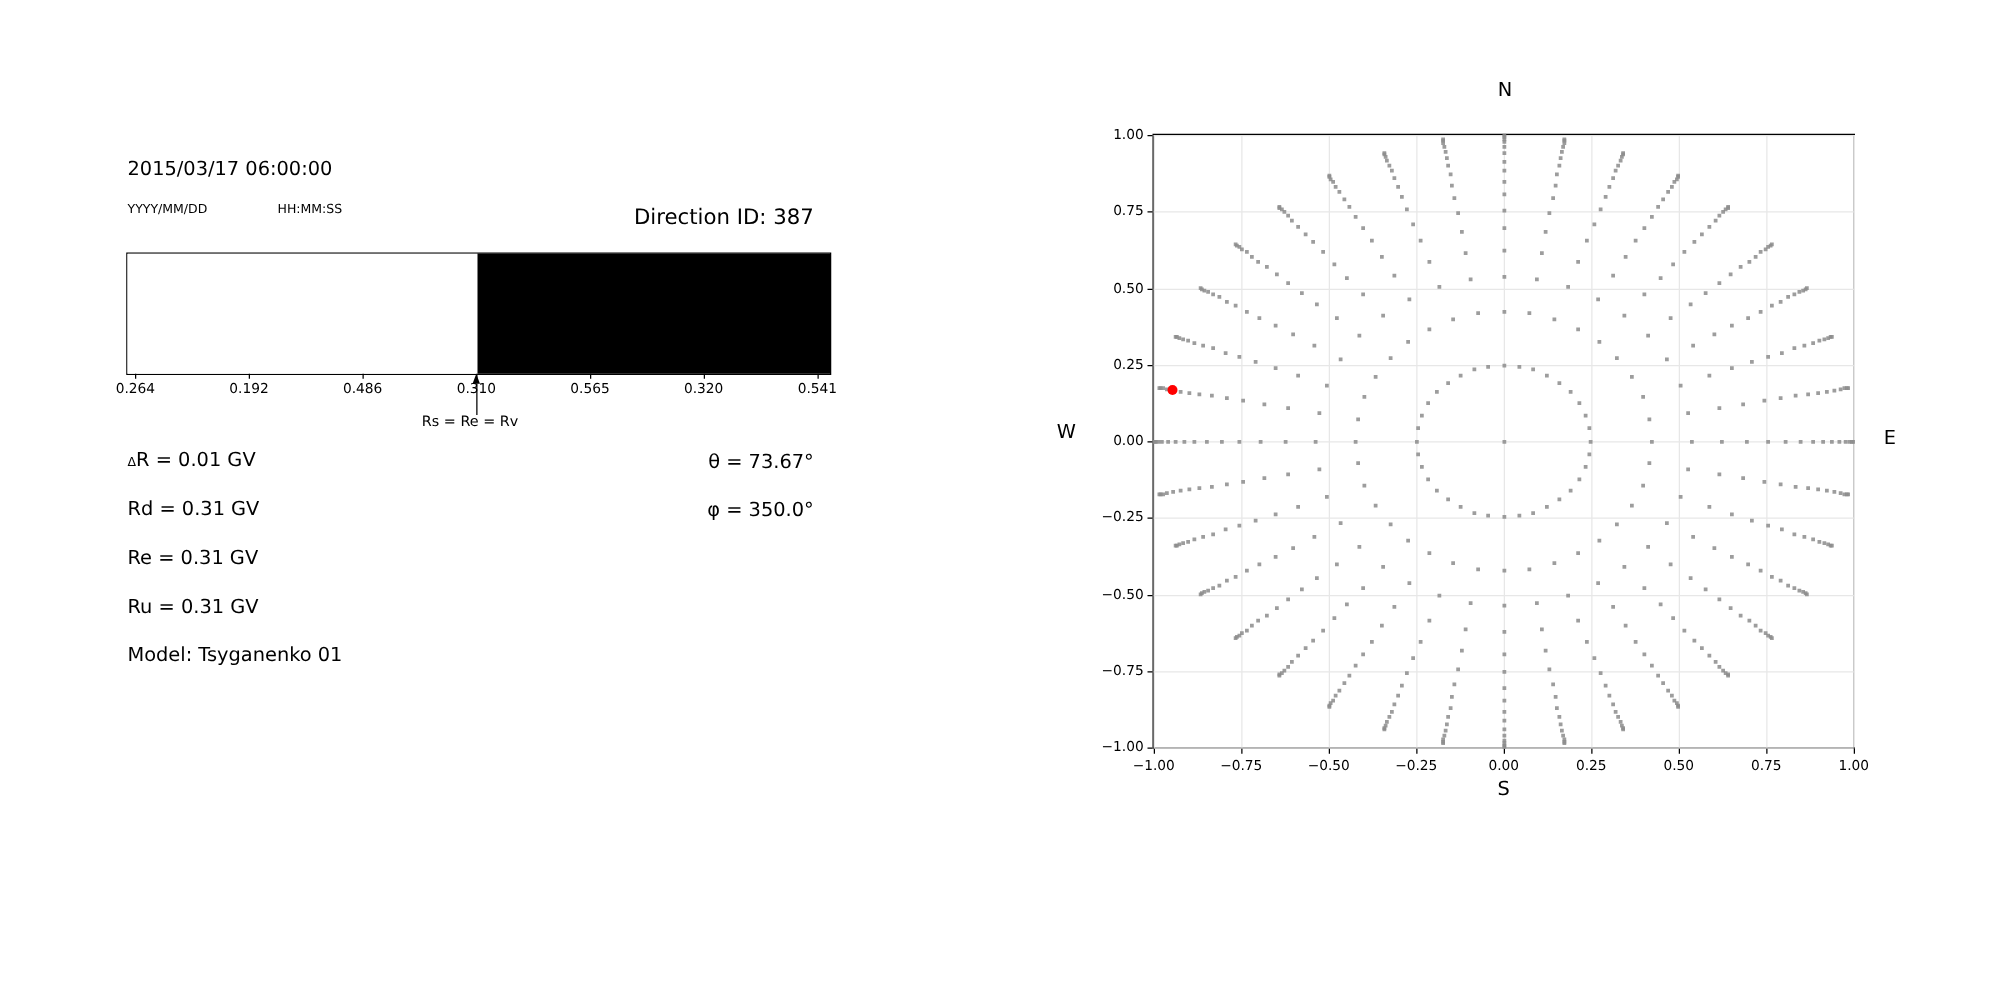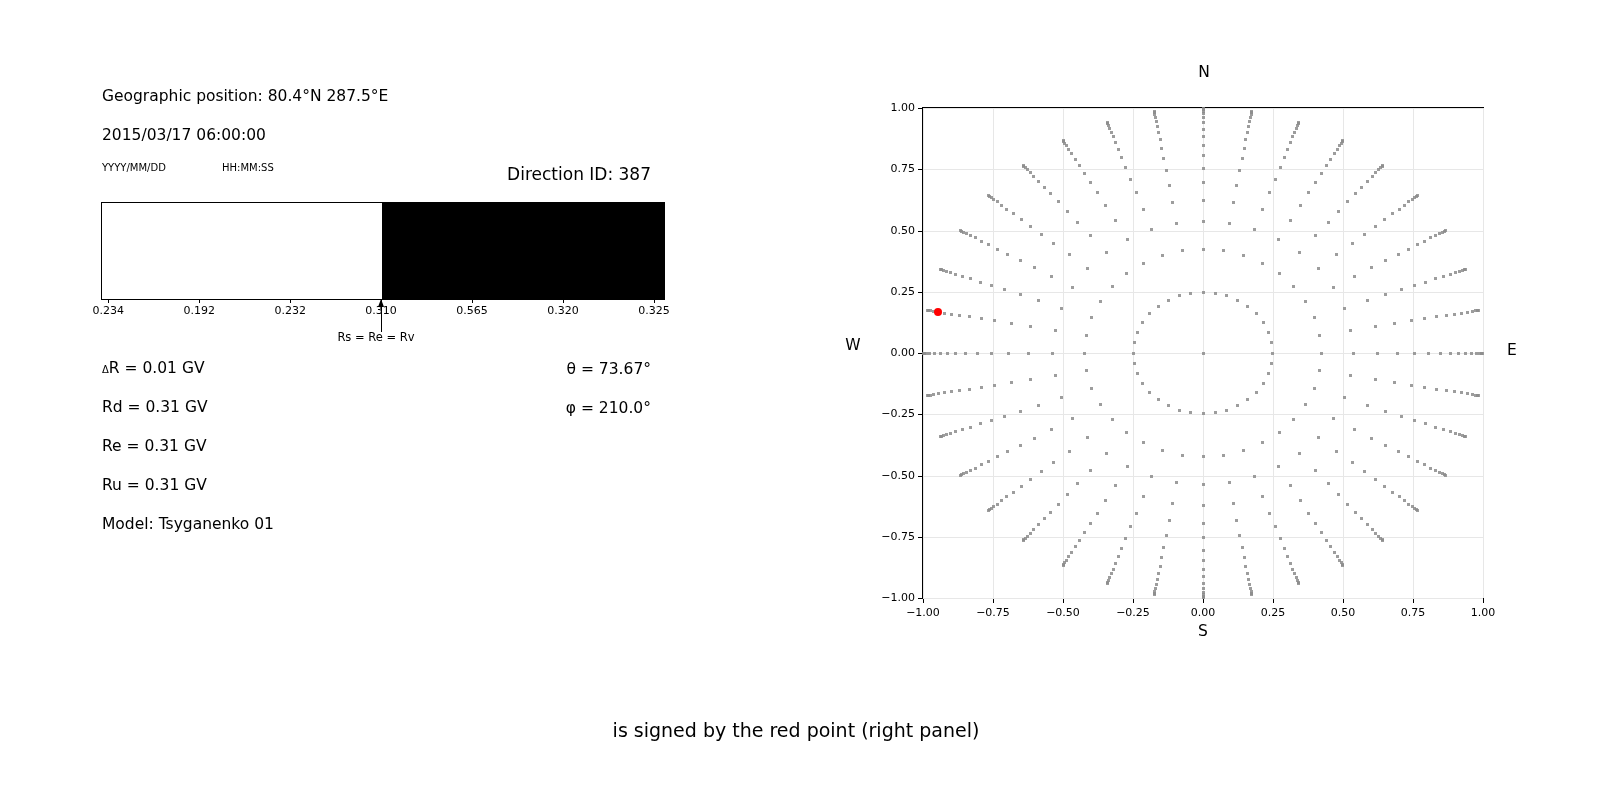--- a/index.html
+++ b/index.html
@@ -51,58 +51,57 @@
 
   
   .caption-line { left:0; width:1592px; text-align:center; font-size:19px; }
   #credit { left:0; width:1580px; text-align:center; font-size:10px; }
 </style>
 </head>
 <body>
 
 <div id="canvas">
 
-  <div class="abs t15" style="left:102px; top:87px;">Geographic position: 80.4°N 287.5°E</div>
   <div class="abs t15" style="left:102px; top:126px;">2015/03/17 06:00:00</div>
   <div class="abs t10" style="left:102px; top:162px;">YYYY/MM/DD</div>
   <div class="abs t10" style="left:222px; top:162px;">HH:MM:SS</div>
   <div class="abs t17 right-align" style="left:400px; top:164px; width:251px;">Direction ID: 387</div>
 
   <div class="abs" id="penumbra-box">
       <div class="pen-seg" style="left: 0px; width: 280.091px; background: rgb(255, 255, 255);"></div>
       <div class="pen-seg" style="left: 280.091px; width: 281.909px; background: rgb(0, 0, 0);"></div>
     </div>
   <div class="abs" id="penumbra-axis" style="left:101px; top:299px; width:563px; height:22px;">
       <div class="tickmark" style="left: 7.27508px; top: 0px;"></div>
-      <div class="xticklab" style="left: -22.7249px; top: 5px;">0.234</div>
+      <div class="xticklab" style="left: -22.7249px; top: 5px;">0.264</div>
       <div class="tickmark" style="left: 98.2136px; top: 0px;"></div>
       <div class="xticklab" style="left: 68.2136px; top: 5px;">0.192</div>
       <div class="tickmark" style="left: 189.152px; top: 0px;"></div>
-      <div class="xticklab" style="left: 159.152px; top: 5px;">0.232</div>
+      <div class="xticklab" style="left: 159.152px; top: 5px;">0.486</div>
       <div class="tickmark" style="left: 280.091px; top: 0px;"></div>
       <div class="xticklab" style="left: 250.091px; top: 5px;">0.310</div>
       <div class="tickmark" style="left: 371.029px; top: 0px;"></div>
       <div class="xticklab" style="left: 341.029px; top: 5px;">0.565</div>
       <div class="tickmark" style="left: 461.968px; top: 0px;"></div>
       <div class="xticklab" style="left: 431.968px; top: 5px;">0.320</div>
       <div class="tickmark" style="left: 552.906px; top: 0px;"></div>
-      <div class="xticklab" style="left: 522.906px; top: 5px;">0.325</div>
+      <div class="xticklab" style="left: 522.906px; top: 5px;">0.541</div>
     </div>
   <div class="abs" id="pen-arrow-shaft"></div>
   <div class="abs" id="pen-arrow-head"></div>
   <div class="abs" id="pen-arrow-label">Rs = Re = Rv</div>
 
   <div class="abs param-row" style="top:359px;"><span class="small-prefix">Δ</span><span>R = 0.01 GV</span></div>
   <div class="abs param-row" style="top:398px;">Rd = 0.31 GV</div>
   <div class="abs param-row" style="top:437px;">Re = 0.31 GV</div>
   <div class="abs param-row" style="top:476px;">Ru = 0.31 GV</div>
   <div class="abs param-row" style="top:515px;">Model: Tsyganenko 01</div>
 
   <div class="abs angle-row" style="top:360px;">θ = 73.67°</div>
-  <div class="abs angle-row" style="top:399px;">φ = 210.0°</div>
+  <div class="abs angle-row" style="top:399px;">φ = 350.0°</div>
 
   <div class="abs" id="dirplot">
       <div class="gridline-v" style="left: 0px; background: rgb(231, 231, 231);"></div>
       <div class="gridline-h" style="top: 0px; background: rgb(231, 231, 231);"></div>
       <div class="gridline-v" style="left: 70px; background: rgb(231, 231, 231);"></div>
       <div class="gridline-h" style="top: 61.25px; background: rgb(231, 231, 231);"></div>
       <div class="gridline-v" style="left: 140px; background: rgb(231, 231, 231);"></div>
       <div class="gridline-h" style="top: 122.5px; background: rgb(231, 231, 231);"></div>
       <div class="gridline-v" style="left: 210px; background: rgb(231, 231, 231);"></div>
       <div class="gridline-h" style="top: 183.75px; background: rgb(231, 231, 231);"></div>
@@ -729,15 +728,14 @@
       <div class="dir-dot" style="left: 553.033px; top: 285.857px; background: rgb(140, 140, 140); opacity: 0.85;"></div>
       <div class="dir-dot" style="left: 554.108px; top: 286.023px; background: rgb(140, 140, 140); opacity: 0.85;"></div>
       <div class="dir-dot" style="left: 278.5px; top: 243.5px; background: rgb(140, 140, 140); opacity: 0.85;"></div>
       <div id="red-dot" style="left: 11.4px; top: 200.085px; background: rgb(255, 0, 0);"></div>
     </div>
   <div class="abs compass" style="left:1174px; top:63px;">N</div>
   <div class="abs compass" style="left:1173px; top:622px;">S</div>
   <div class="abs compass" style="left:823px; top:336px;">W</div>
   <div class="abs compass" style="left:1482px; top:341px;">E</div>
 
-  <div class="abs caption-line" style="top:719px;">is signed by the red point (right panel)</div>
 
 </div>
 
 </body></html>

